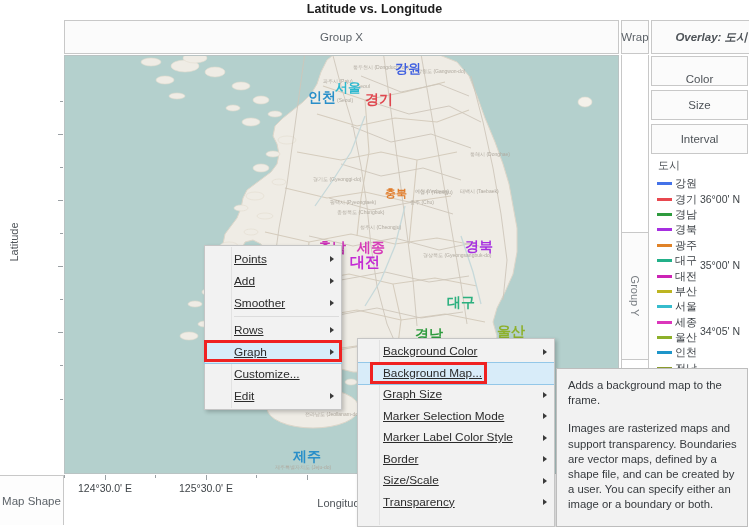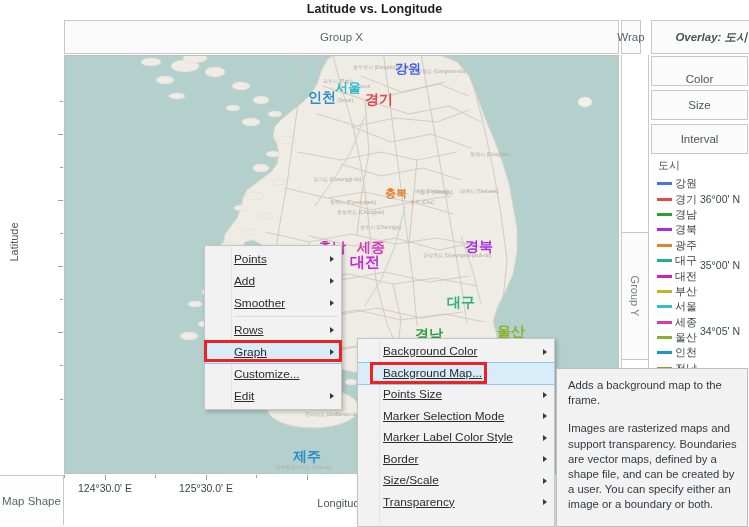--- a/index.html
+++ b/index.html
@@ -24,21 +24,21 @@
 
   
   .hdr{
     position:absolute;top:20px;height:34px;
     border:1px solid #c8c8c8;background:#fbfbfb;
     box-sizing:border-box;
     display:flex;align-items:center;justify-content:center;
     color:#5d6369;font-size:11.5px;
   }
   #groupx-hdr{left:64px;width:555px;}
-  #wrap-hdr{left:621px;width:20px;}
+  #wrap-hdr{left:621px;width:28px;}
   #overlay-hdr{left:651px;width:121px;font-style:italic;font-weight:bold;color:#4e5358;}
 
   
   #plot-frame{
     position:absolute;left:64px;top:55px;width:555px;height:419px;
     border:1px solid #b9c3c3;box-sizing:border-box;
     overflow:hidden;background:#b4d0cd;
   }
   
   #map-canvas{position:absolute;inset:0;}
@@ -415,21 +415,21 @@
         <div class="mi"><span>Customize...</span></div>
         <div class="mi"><span>Edit</span><span class="arw"></span></div>
       </div>
   </div>
 
   <div id="submenu">
     <div class="stripe"></div>
     <div id="submenu-items">
         <div class="mi"><span>Background Color</span><span class="arw"></span></div>
         <div class="mi sel"><span>Background Map...</span></div>
-        <div class="mi"><span>Points Size</span><span class="arw"></span></div>
+        <div class="mi"><span>Graph Size</span><span class="arw"></span></div>
         <div class="mi"><span>Marker Selection Mode</span><span class="arw"></span></div>
         <div class="mi"><span>Marker Label Color Style</span><span class="arw"></span></div>
         <div class="mi"><span>Border</span><span class="arw"></span></div>
         <div class="mi"><span>Size/Scale</span><span class="arw"></span></div>
         <div class="mi"><span>Transparency</span><span class="arw"></span></div>
       </div>
   </div>
 
   <div class="redbox" style="left:204px;top:340px;width:138px;height:22px;"></div>
   <div class="redbox" style="left:370px;top:362px;width:117px;height:22px;"></div>

